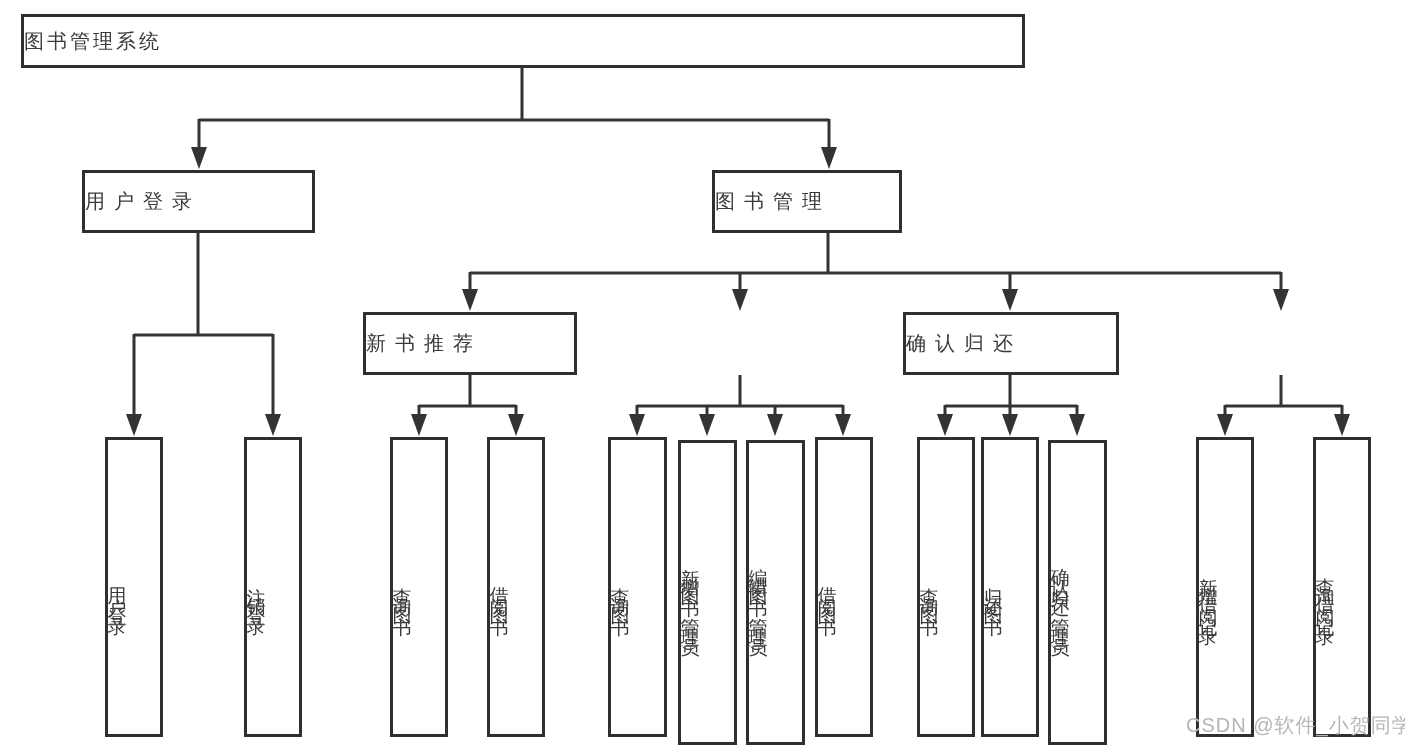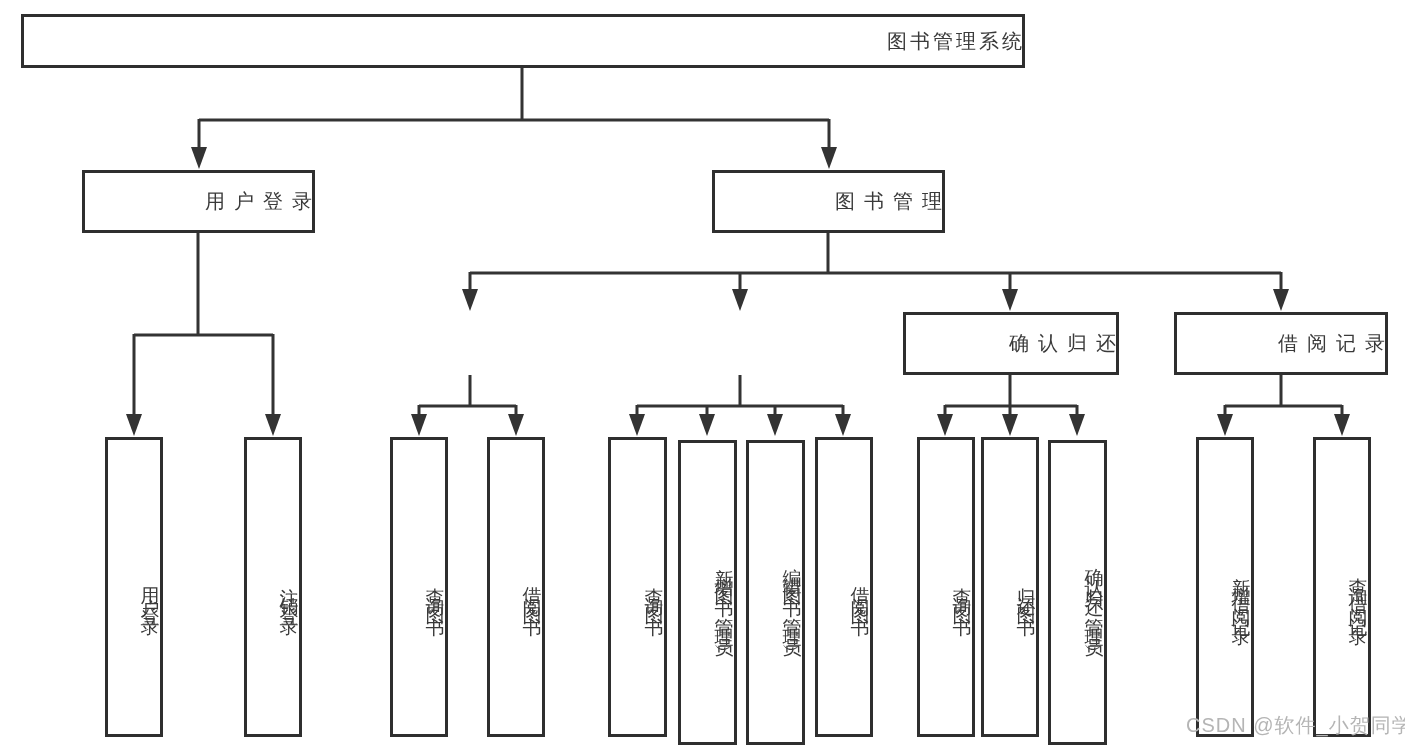--- a/index.html
+++ b/index.html
@@ -17,21 +17,21 @@
     width: 1405px; height: 747px;
     z-index: 1;
   }
   .node {
     position: absolute;
     box-sizing: border-box;
     background: #ffffff;
     border: 3px solid #2f2f2f;
     display: flex;
     align-items: center;
-    justify-content: flex-end;
+    justify-content: flex-start;
     color: #3a3a3a;
     z-index: 2;
   }
   .h-label {
     font-size: 20px;
     letter-spacing: 9px;
     margin-right: -9px; 
     white-space: nowrap;
   }
   .title-label {
@@ -105,29 +105,29 @@
     </g>
   </svg>
 
   <div class="node" style="left:21px;top:14px;width:1004px;height:54px">
     <span class="title-label">图书管理系统</span>
   </div>
 
   <div class="node" style="left:82px;top:170px;width:233px;height:63px">
     <span class="h-label">用户登录</span>
   </div>
-  <div class="node" style="left:712px;top:170px;width:233px;height:63px">
+  <div class="node" style="left:712px;top:170px;width:190px;height:63px">
     <span class="h-label">图书管理</span>
   </div>
 
+  <div class="node" style="left:363px;top:312px;width:214px;height:63px">
+    <span class="h-label">新书推荐</span>
+  </div>
   <div class="node" style="left:903px;top:312px;width:216px;height:63px">
     <span class="h-label">确认归还</span>
-  </div>
-  <div class="node" style="left:1174px;top:312px;width:214px;height:63px">
-    <span class="h-label">借阅记录</span>
   </div>
 
   <div class="node" style="left:105px;top:437px;width:58px;height:300px">
     <span class="v-label">用户登录</span>
   </div>
   <div class="node" style="left:244px;top:437px;width:58px;height:300px">
     <span class="v-label">注销登录</span>
   </div>
 
   <div class="node" style="left:390px;top:437px;width:58px;height:300px">

